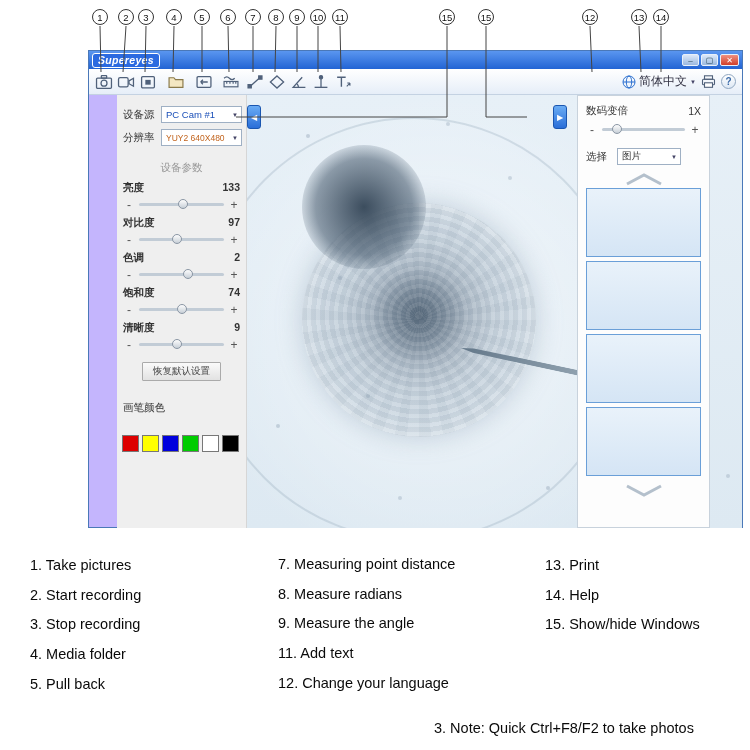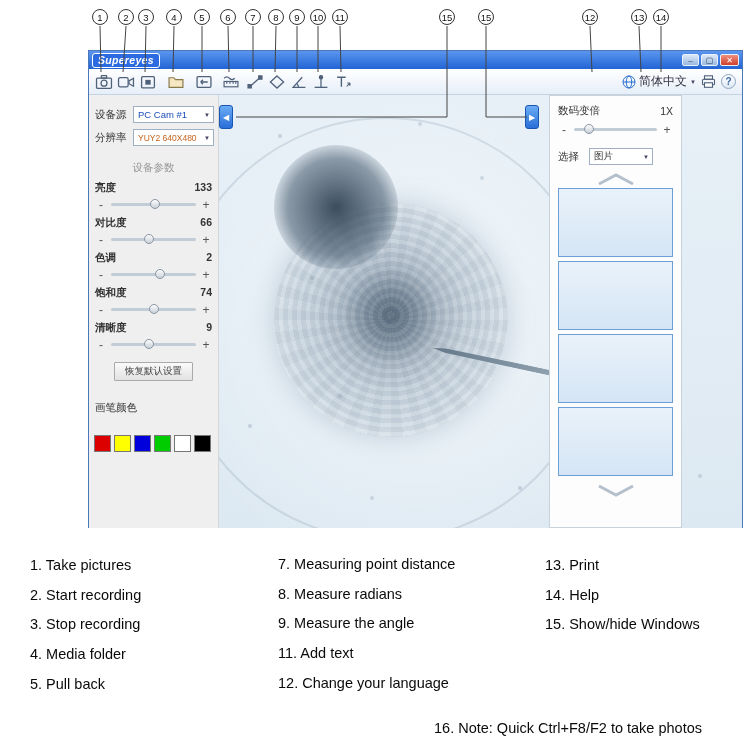--- a/index.html
+++ b/index.html
@@ -25,21 +25,21 @@
   .toolbar { height:26px; background:linear-gradient(#ffffff,#e6eef8); border-bottom:1px solid #c4d2e2;
              display:flex; align-items:center; padding:0 4px; }
   .tbtn { width:22px; height:22px; display:flex; align-items:center; justify-content:center; background:transparent; border:0; padding:0; }
   .gap6 { margin-left:6px; } .gap5 { margin-left:5px; } .gap2 { margin-left:2px; }
   .tb-right { margin-left:auto; display:flex; align-items:center; gap:3px; padding-right:2px; }
   .lang-text { font-size:12px; color:#334; }
   .caret { font-size:6px; color:#446; }
   .helpbtn { width:15px; height:15px; border-radius:50%; border:1px solid #8fa6c0; background:linear-gradient(#fff,#dde8f4);
              font-size:10px; color:#3a6aa8; line-height:12px; text-align:center; padding:0; font-weight:bold; }
 
-  .content { position:relative; height:433px; background:#e3edf4; }
+  .content { position:relative; height:433px; background:#e3edf4;margin-left:28px; }
 
   
   .image-area { position:absolute; left:130px; top:0; right:0; bottom:0; overflow:hidden; z-index:1;
     background: radial-gradient(circle at 38% 55%, rgba(255,255,255,.55), rgba(255,255,255,0) 62%),
                 linear-gradient(#e7f0f7,#dde9f2); }
   .dish { position:absolute; left:-45px; top:22px; width:424px; height:424px; border-radius:50%;
           border:2px solid rgba(140,160,180,.28); }
   .cell { position:absolute; left:55px; top:108px; width:234px; height:234px; border-radius:50%;
     background: radial-gradient(circle at 50% 48%, rgba(62,82,102,.88) 0%, rgba(84,104,124,.72) 16%,
       rgba(112,132,152,.5) 30%, rgba(142,162,180,.4) 46%, rgba(164,182,198,.42) 60%,
@@ -316,21 +316,21 @@
             <div class="track">
               <div class="thumb" style="left: 52%;"></div>
             </div>
             <span class="stepper">+</span>
           </div>
         </div>
 
         <div class="param">
           <div class="param-head">
             <span>对比度</span>
-            <span>66</span>
+            <span>97</span>
           </div>
           <div class="param-slider">
             <span class="stepper">-</span>
             <div class="track">
               <div class="thumb" style="left: 45%;"></div>
             </div>
             <span class="stepper">+</span>
           </div>
         </div>
 
@@ -440,15 +440,15 @@
     <div>8. Measure radians</div>
     <div>9. Measure the angle</div>
     <div>11. Add text</div>
     <div>12. Change your language</div>
   </div>
   <div class="legend-col col3">
     <div>13. Print</div>
     <div>14. Help</div>
     <div>15. Show/hide Windows</div>
   </div>
-  <div class="note">16. Note: Quick Ctrl+F8/F2 to take photos</div>
+  <div class="note">3. Note: Quick Ctrl+F8/F2 to take photos</div>
 
 </div>
 
 </body></html>

